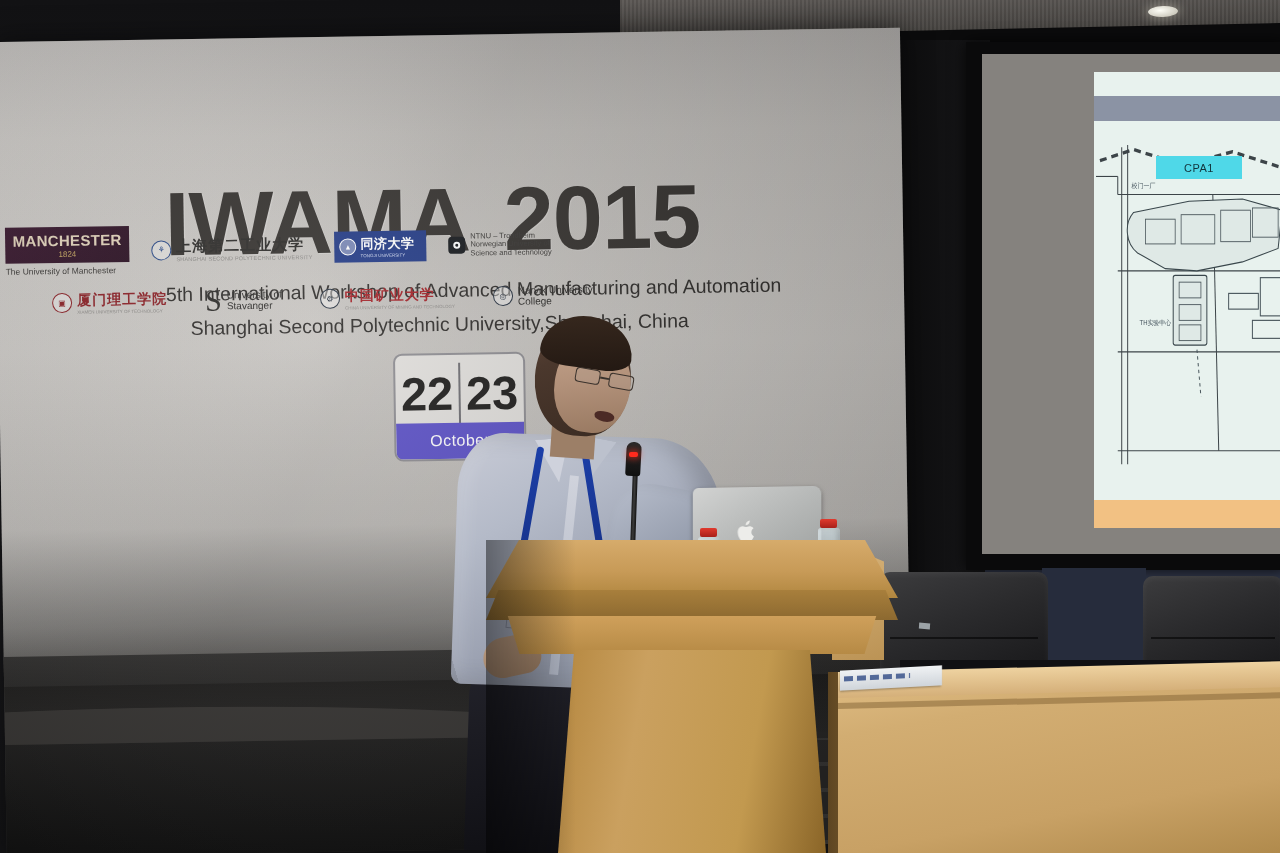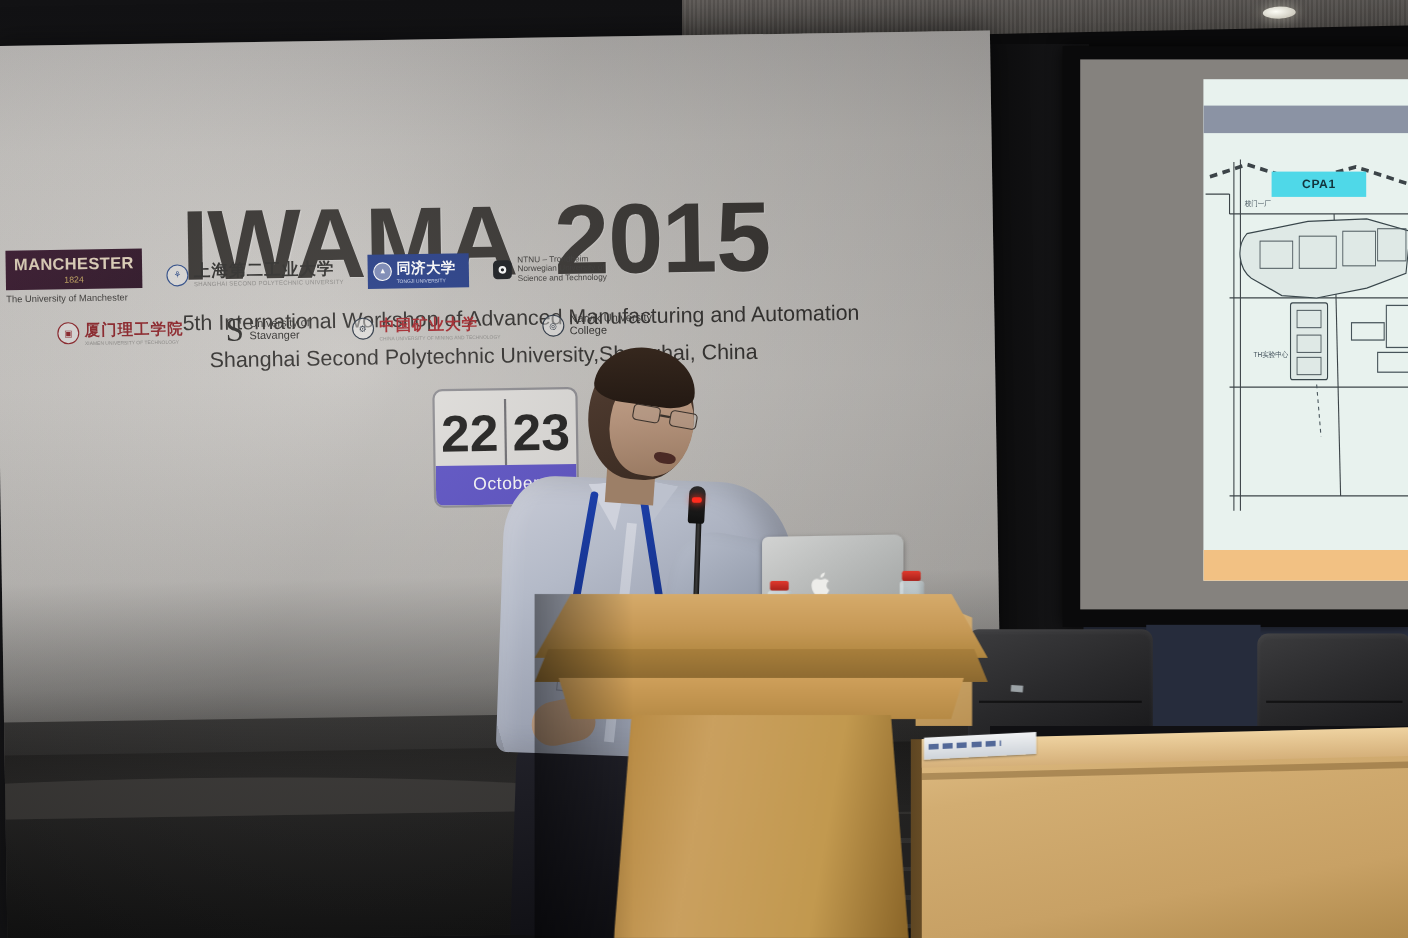--- a/index.html
+++ b/index.html
@@ -63,21 +63,21 @@
     background:#8b93a4;
   }
   .slide-bottomband{
     position:absolute; left:0; bottom:0; width:100%; height:28px;
     background:#f2c183;
   }
   .map-area{ position:absolute; left:0; top:55px; right:0; bottom:30px; }
   .map-area svg{ width:100%; height:100%; display:block; }
   .cpa-label{
     position:absolute; left:62px; top:84px; width:86px; height:23px;
-    background:#4fd8e8; color:#12343c; font-size:11px; font-weight:bold;
+    background:#4fd8e8; color:#12343c; font-size:11px; font-weight:normal;
     display:flex; align-items:center; justify-content:center;
     letter-spacing:.5px;
   }
 
   
   .banner{
     position:absolute; left:-6px; top:42px; width:906px; height:815px;
     background:
       linear-gradient(118deg,rgba(255,255,255,.07) 0%,rgba(0,0,0,.10) 40%,rgba(0,0,0,.02) 100%),
       linear-gradient(180deg,#c9c6c3 0%,#d4d1cd 12%,#d9d6d2 38%,#cfccc8 60%,#8d8b88 72%,#3e3c3a 82%,#232222 100%);

